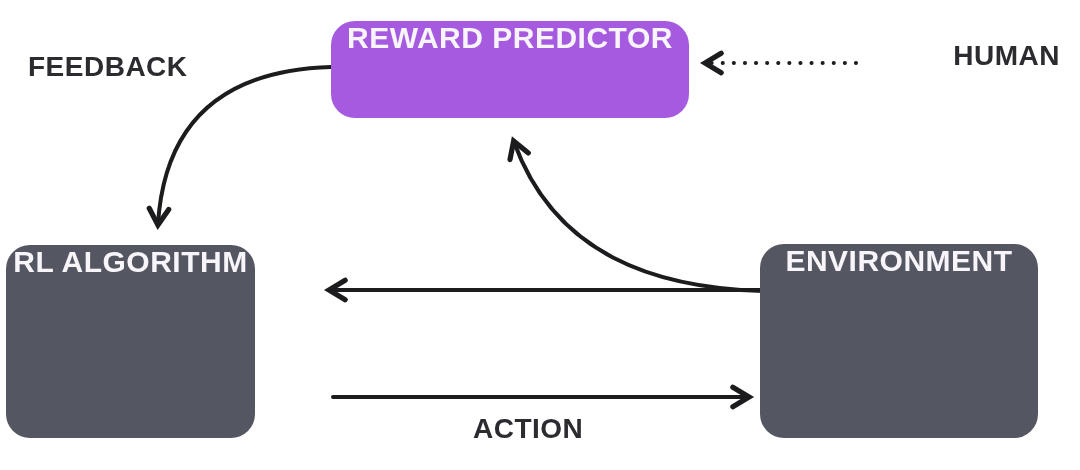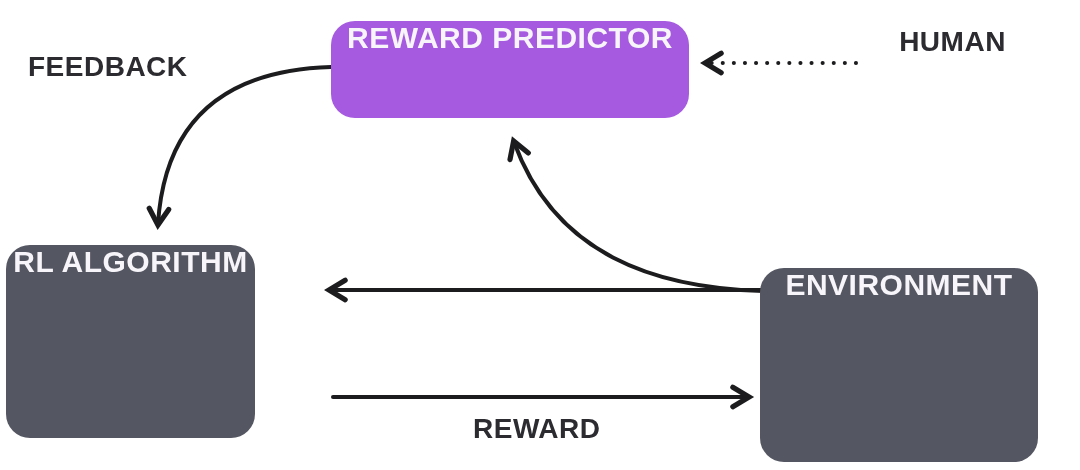--- a/index.html
+++ b/index.html
@@ -50,32 +50,32 @@
     color: var(--node-text);
     font-weight: bold;
     font-size: 30px;
     letter-spacing: 0.5px;
     text-align: center;
   }
   .node.purple { background: var(--node-purple); }
   .node.gray { background: var(--node-gray); }
   #node-reward-predictor { left: 331px; top: 21px;  width: 358px; height: 97px; }
   #node-rl-algorithm     { left: 6px;   top: 245px; width: 249px; height: 193px; }
-  #node-environment      { left: 760px; top: 244px; width: 278px; height: 194px; margin-top: 24px; }
+  #node-environment      { left: 760px; top: 244px; width: 278px; height: 194px; }
   .edge-label {
     position: absolute;
     color: var(--label-text);
     font-weight: bold;
     font-size: 28px;
     letter-spacing: 0.5px;
     line-height: 34px;
     white-space: nowrap;
   }
   #label-predicted-reward { left: 28px; top: 50px; text-align: left; }
-  #label-human-feedback   { left: 845px; top: 25px; width: 215px; text-align: center; }
+  #label-human-feedback   { left: 845px; top: 39px; width: 215px; text-align: right; }
   #label-observation      { left: 433px; top: 308px; }
   #label-action           { left: 473px; top: 412px; }
 </style>
 </head>
 <body>
 
 <div class="stage">
 
   <svg class="arrow-layer" viewBox="0 0 1080 470">
     <defs>
@@ -109,15 +109,15 @@
 
   <div class="edge-label" id="label-predicted-reward">
     <div>FEEDBACK</div>
   </div>
 
   <div class="edge-label" id="label-human-feedback">
     <div>HUMAN</div>
   </div>
 
 
-  <div class="edge-label" id="label-action">REWARD</div>
+  <div class="edge-label" id="label-action">ACTION</div>
 
 </div>
 
 </body></html>

